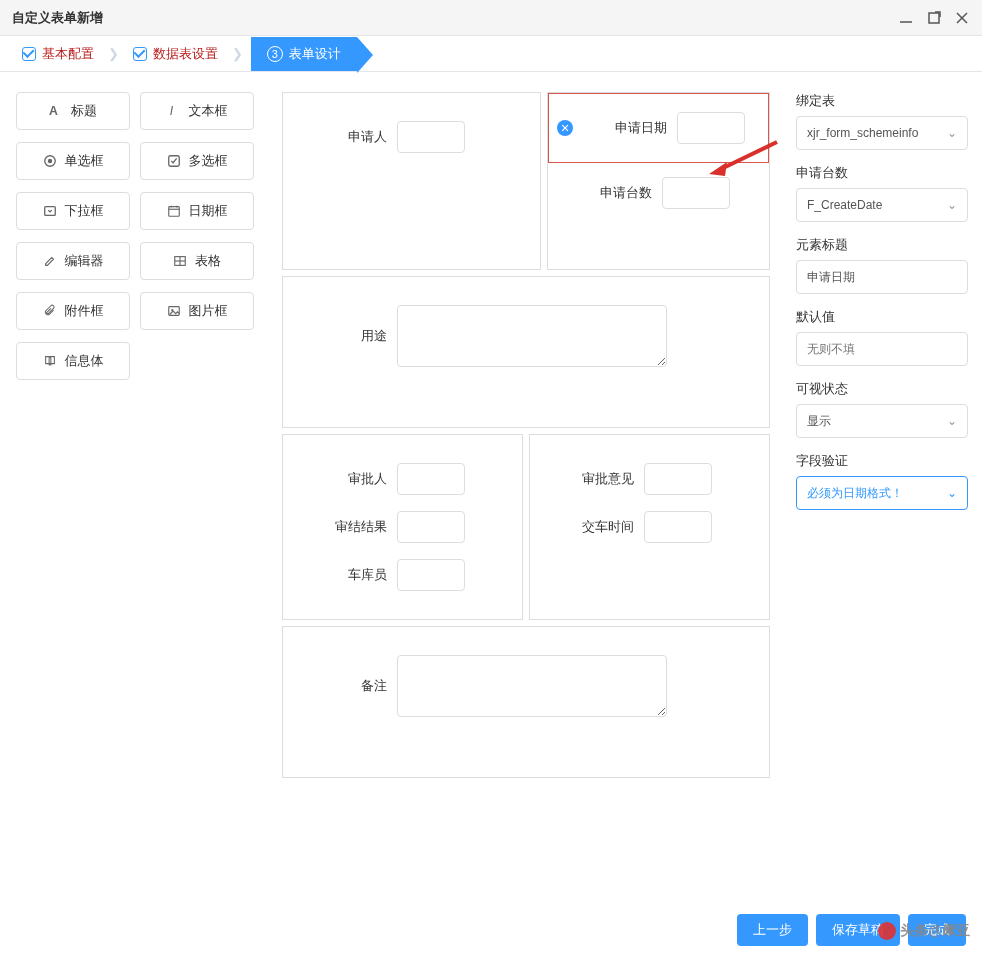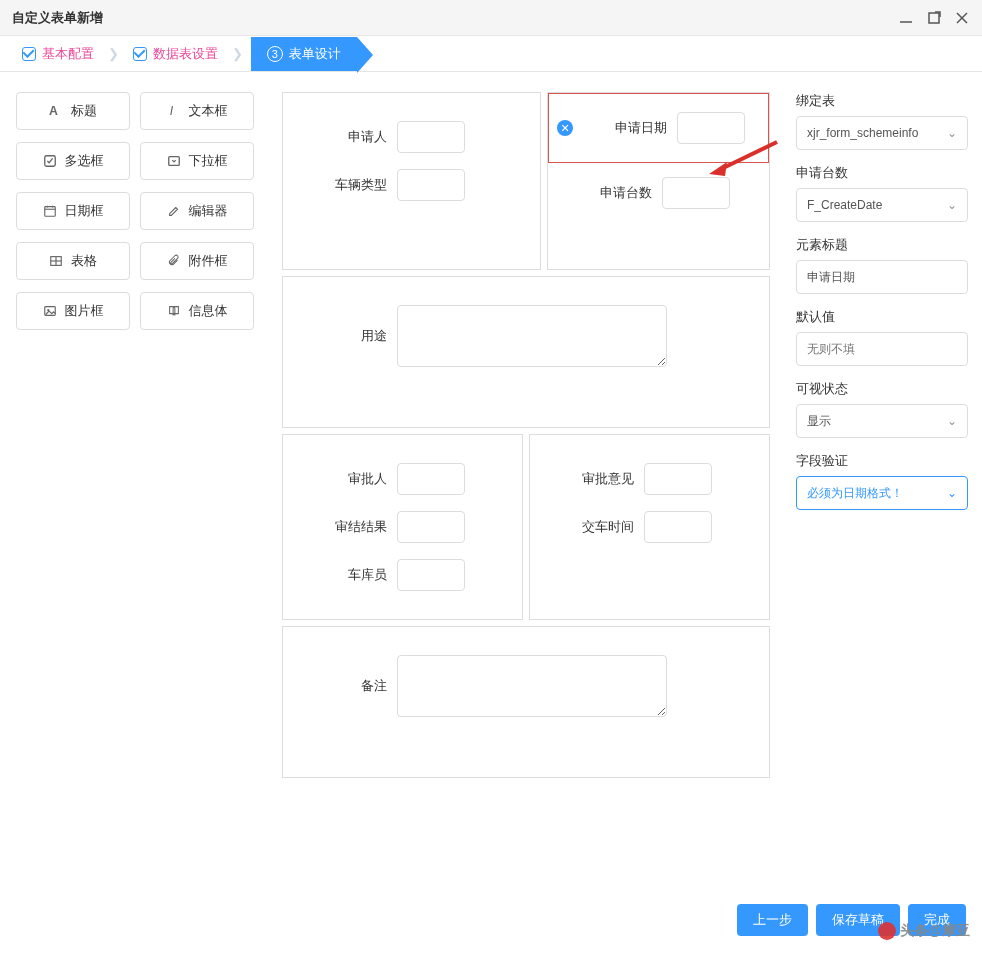--- a/index.html
+++ b/index.html
@@ -4,21 +4,21 @@
 <style>
 * { box-sizing: border-box; margin: 0; padding: 0; font-family: "Microsoft YaHei", Arial, sans-serif; }
 body { background: #fff; width: 982px; height: 956px; position: relative; overflow: hidden; }
 
 .titlebar { height: 36px; display: flex; align-items: center; justify-content: space-between; padding: 0 12px; background: #f5f5f5; border-bottom: 1px solid #e5e5e5; }
 .titlebar .title { font-size: 13px; color: #333; font-weight: bold; }
 .titlebar .controls { display: flex; gap: 12px; }
 .titlebar .ctrl { width: 16px; height: 16px; display: flex; align-items: center; justify-content: center; cursor: pointer; color: #555; }
 
 .steps { height: 36px; display: flex; align-items: center; padding: 0 16px; border-bottom: 1px solid #e5e5e5; font-size: 13px; }
-.step { display: flex; align-items: center; color: #ec4899; gap: 6px; padding: 0 6px; }
+.step { display: flex; align-items: center; color: #b91c1c; gap: 6px; padding: 0 6px; }
 .step .chk { width: 14px; height: 14px; border: 1.5px solid #3498ff; border-radius: 3px; position: relative; }
 .step .chk::after { content: ""; position: absolute; left: 2px; top: -1px; width: 5px; height: 8px; border: solid #3498ff; border-width: 0 2px 2px 0; transform: rotate(45deg); }
 .step-arrow { margin: 0 8px; color: #cfd8e3; }
 .step.active { background: #3498ff; color: #fff; padding: 8px 16px; position: relative; }
 .step.active::after { content: ""; position: absolute; right: -16px; top: 0; border-left: 16px solid #3498ff; border-top: 18px solid transparent; border-bottom: 18px solid transparent; }
 .step.active .num { display: inline-flex; width: 16px; height: 16px; border: 1.5px solid #fff; border-radius: 50%; align-items: center; justify-content: center; font-size: 11px; }
 
 .main { display: flex; position: absolute; top: 72px; bottom: 52px; left: 0; right: 0; }
 
 .palette { width: 270px; padding: 20px 16px; display: grid; grid-template-columns: 1fr 1fr; gap: 12px 10px; align-content: start; }
@@ -39,21 +39,21 @@
 
 .props { width: 200px; padding: 20px 14px; font-size: 13px; }
 .props .grp { margin-bottom: 14px; }
 .props label { display: block; color: #333; margin-bottom: 6px; font-weight: normal; font-size: 13px; }
 .props .sel, .props .inp { width: 100%; height: 34px; border: 1px solid #ddd; border-radius: 4px; padding: 0 10px; font-size: 12px; color: #555; display: flex; align-items: center; justify-content: space-between; background: #fff; }
 .props .inp input { border: none; outline: none; width: 100%; font-size: 12px; color: #555; background: transparent; }
 .props .sel .chev { color: #999; }
 .props .sel.hl { border-color: #3498ff; color: #3498ff; text-align: right; }
 .props .sel.hl .chev { color: #3498ff; }
 
-.footer { position: absolute; bottom: 0; left: 0; right: 0; height: 52px; display: flex; align-items: flex-start; justify-content: flex-end; gap: 8px; padding: 0 16px; }
+.footer { position: absolute; bottom: 0; left: 0; right: 0; height: 52px; display: flex; align-items: center; justify-content: flex-end; gap: 8px; padding: 0 16px; }
 .btn { height: 32px; padding: 0 16px; border: none; border-radius: 4px; background: #3498ff; color: #fff; font-size: 13px; cursor: pointer; }
 
 .arrow-annotation { position: absolute; left: 709px; top: 140px; pointer-events: none; }
 
 .watermark { position: absolute; right: 12px; bottom: 16px; font-size: 14px; color: #888; font-weight: bold; opacity: 0.9; display: flex; align-items: center; gap: 4px; pointer-events: none; }
 .watermark .logo { width: 18px; height: 18px; border-radius: 50%; background: #d33; display: inline-block; }
 </style>
 </head>
 <body>
 
@@ -107,20 +107,27 @@
         <span>标题</span>
       </div>
     <div class="pbtn">
         <svg class="ic" viewBox="0 0 16 16">
           <text x="3" y="13" font-size="14" font-style="italic" font-family="serif" fill="currentColor">I</text>
         </svg>
         <span>文本框</span>
       </div>
     <div class="pbtn">
         <svg class="ic" viewBox="0 0 16 16">
+          <circle cx="8" cy="8" r="6" fill="none" stroke="currentColor" stroke-width="1.5"></circle>
+          <circle cx="8" cy="8" r="2.5" fill="currentColor"></circle>
+        </svg>
+        <span>单选框</span>
+      </div>
+    <div class="pbtn">
+        <svg class="ic" viewBox="0 0 16 16">
           <rect x="2" y="2" width="12" height="12" rx="2" fill="none" stroke="currentColor" stroke-width="1.5"></rect>
           <polyline points="5,8 7,10 11,5" fill="none" stroke="currentColor" stroke-width="1.5"></polyline>
         </svg>
         <span>多选框</span>
       </div>
     <div class="pbtn">
         <svg class="ic" viewBox="0 0 16 16">
           <rect x="2" y="3" width="12" height="10" rx="1" fill="none" stroke="currentColor" stroke-width="1.5"></rect>
           <polyline points="6,7 8,9 10,7" fill="none" stroke="currentColor" stroke-width="1.5"></polyline>
         </svg>
@@ -169,24 +176,20 @@
         </svg>
         <span>信息体</span>
       </div>
   </div>
 
   <div class="canvas">
     <div class="row-group">
       <div class="block" style="padding-bottom:60px">
         <div class="field">
             <label>申请人</label>
-            <input style="">
-          </div>
-        <div class="field">
-            <label>车辆类型</label>
             <input style="">
           </div>
       </div>
       <div class="block" style="padding:0 0 60px 0">
         <div class="selected-cell">
           <span class="del">✕</span>
           <div class="field" style="margin:0;padding-left:22px">
               <label>申请日期</label>
               <input style="">
             </div>

